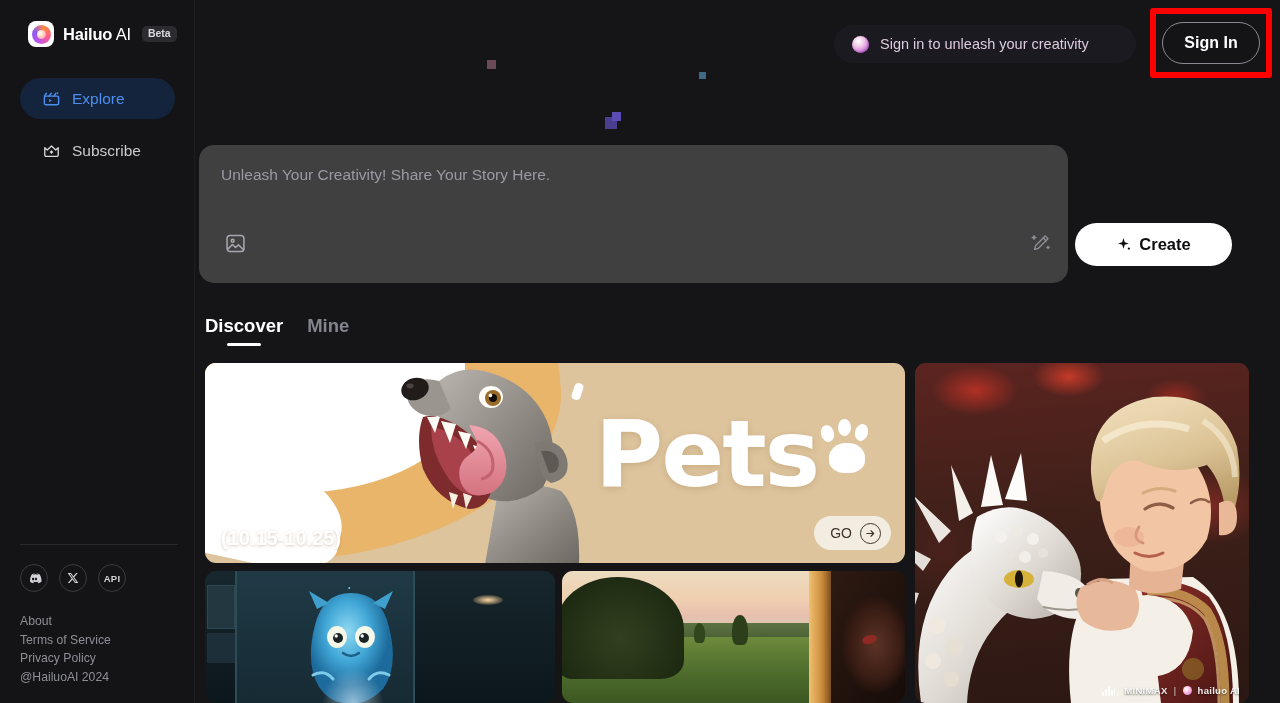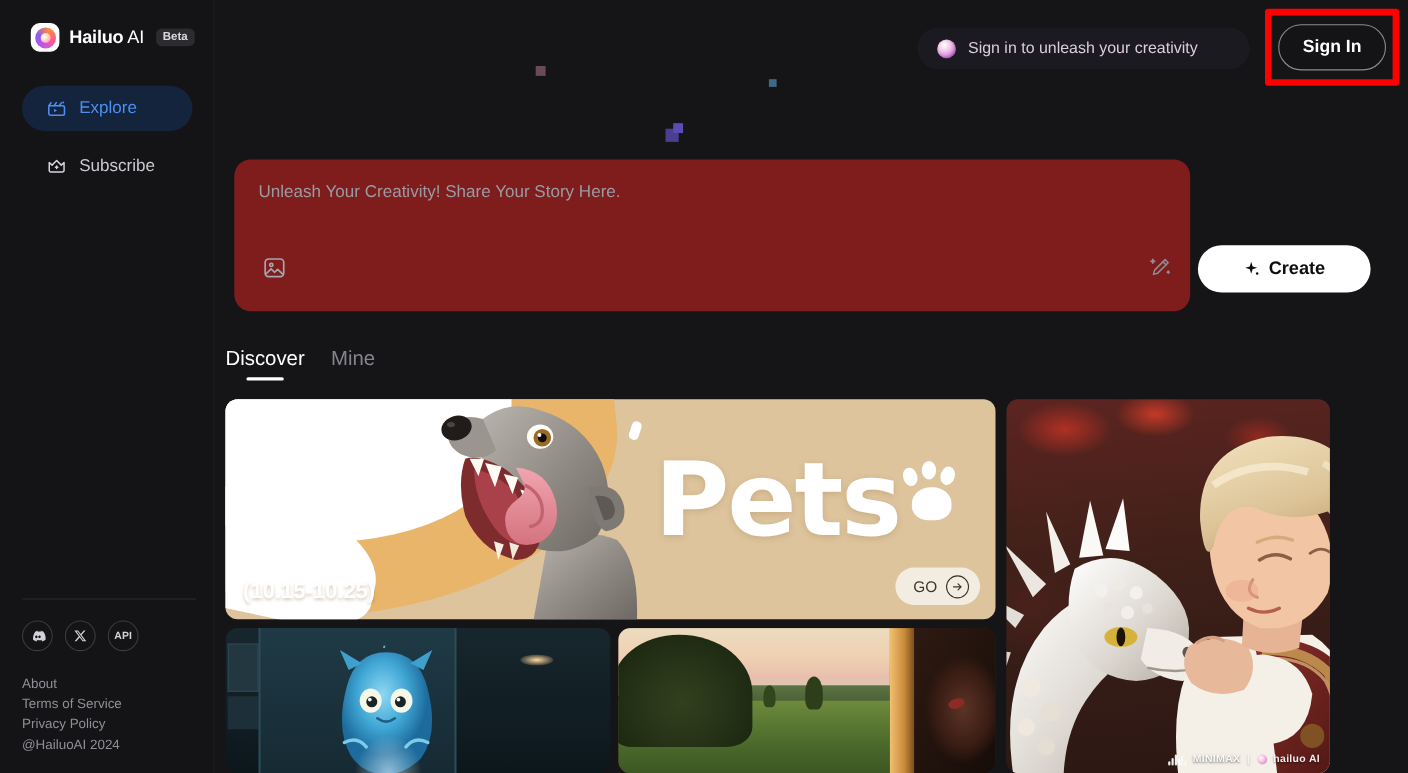--- a/index.html
+++ b/index.html
@@ -103,22 +103,22 @@
     background:linear-gradient(90deg,#ff9a62 0%,#ff7e9e 26%,#f07fc4 52%,#c77ce8 76%,#8b7df0 100%);
     -webkit-background-clip:text; background-clip:text; color:transparent;
   }
   .sq { position:absolute; }
   .sq1 { left:292px; top:60px; width:9px; height:9px; background:#6b4a57; }
   .sq2 { left:504px; top:72px; width:7px; height:7px; background:#3e6a86; }
   .sq3 { left:410px; top:117px; width:12px; height:12px; background:#4a3f8f; }
   .sq4 { left:417px; top:112px; width:9px; height:9px; background:#5b4bb5; }
 
   .prompt-box {
-    position:absolute; left:18px; top:145px; width:869px; height:138px;
-    background:#7f1d1d; border-radius:15px;
+    position:absolute; left:4px; top:145px; width:869px; height:138px;
+    background:#404040; border-radius:15px;
   }
   .prompt-ph {
     position:absolute; left:22px; top:21px;
     font-size:15.5px; color:#9a9aa3;
   }
   .img-ico-btn {
     position:absolute; left:22px; top:84px; width:29px; height:29px;
     border-radius:6px; display:flex; align-items:center; justify-content:center;
     cursor:pointer;
   }
@@ -128,21 +128,21 @@
   }
   .create-btn {
     position:absolute; left:876px; top:78px; width:157px; height:43px;
     background:#ffffff; border-radius:22px; color:#0d0d0f;
     font-size:16.5px; font-weight:700; cursor:pointer;
     display:flex; align-items:center; justify-content:center; gap:7px;
   }
   .spark { width:16px; height:16px; display:block; }
 
   .tabs { position:absolute; left:10px; top:315px; display:flex; align-items:flex-end; gap:24px; }
-  .tab { font-size:18.5px; font-weight:400; color:#84848e; cursor:pointer; position:relative; padding-bottom:9px; }
+  .tab { font-size:18.5px; font-weight:700; color:#84848e; cursor:pointer; position:relative; padding-bottom:9px; }
   .tab.active { color:#ffffff; }
   .tab.active::after {
     content:""; position:absolute; left:50%; transform:translateX(-50%);
     bottom:0; width:34px; height:2.6px; background:#ffffff; border-radius:2px;
   }
 
   
   .grid { position:absolute; left:10px; top:363px; width:1065px; height:340px; }
 
   .card { position:absolute; border-radius:11px; overflow:hidden; cursor:pointer; }
@@ -194,21 +194,21 @@
     height:34px; padding:0 10px 0 16px; border-radius:17px;
     background:#f2ece1; display:flex; align-items:center; gap:8px;
     color:#3b352c; font-size:14px; font-weight:500; cursor:pointer;
   }
   .go-arrow {
     width:21px; height:21px; border-radius:50%; border:1.3px solid #3b352c;
     display:flex; align-items:center; justify-content:center;
   }
 
   
-  .tall { left:710px; top:0; width:294px; height:340px; background:#3a2420; }
+  .tall { left:710px; top:0; width:334px; height:340px; background:#3a2420; }
   .tall .leaves {
     position:absolute; inset:0;
     background:
       radial-gradient(ellipse 70px 40px at 18% 8%, #b03024 0%, transparent 62%),
       radial-gradient(ellipse 60px 34px at 46% 4%, #c43a28 0%, transparent 60%),
       radial-gradient(ellipse 50px 30px at 78% 10%, #8f2a20 0%, transparent 62%),
       radial-gradient(ellipse 90px 60px at 88% 42%, #7a2a22 0%, transparent 65%),
       radial-gradient(ellipse 80px 70px at 8% 55%, #4a211c 0%, transparent 68%),
       linear-gradient(175deg,#5c2420 0%,#3e2019 45%,#2b1713 100%);
   }

